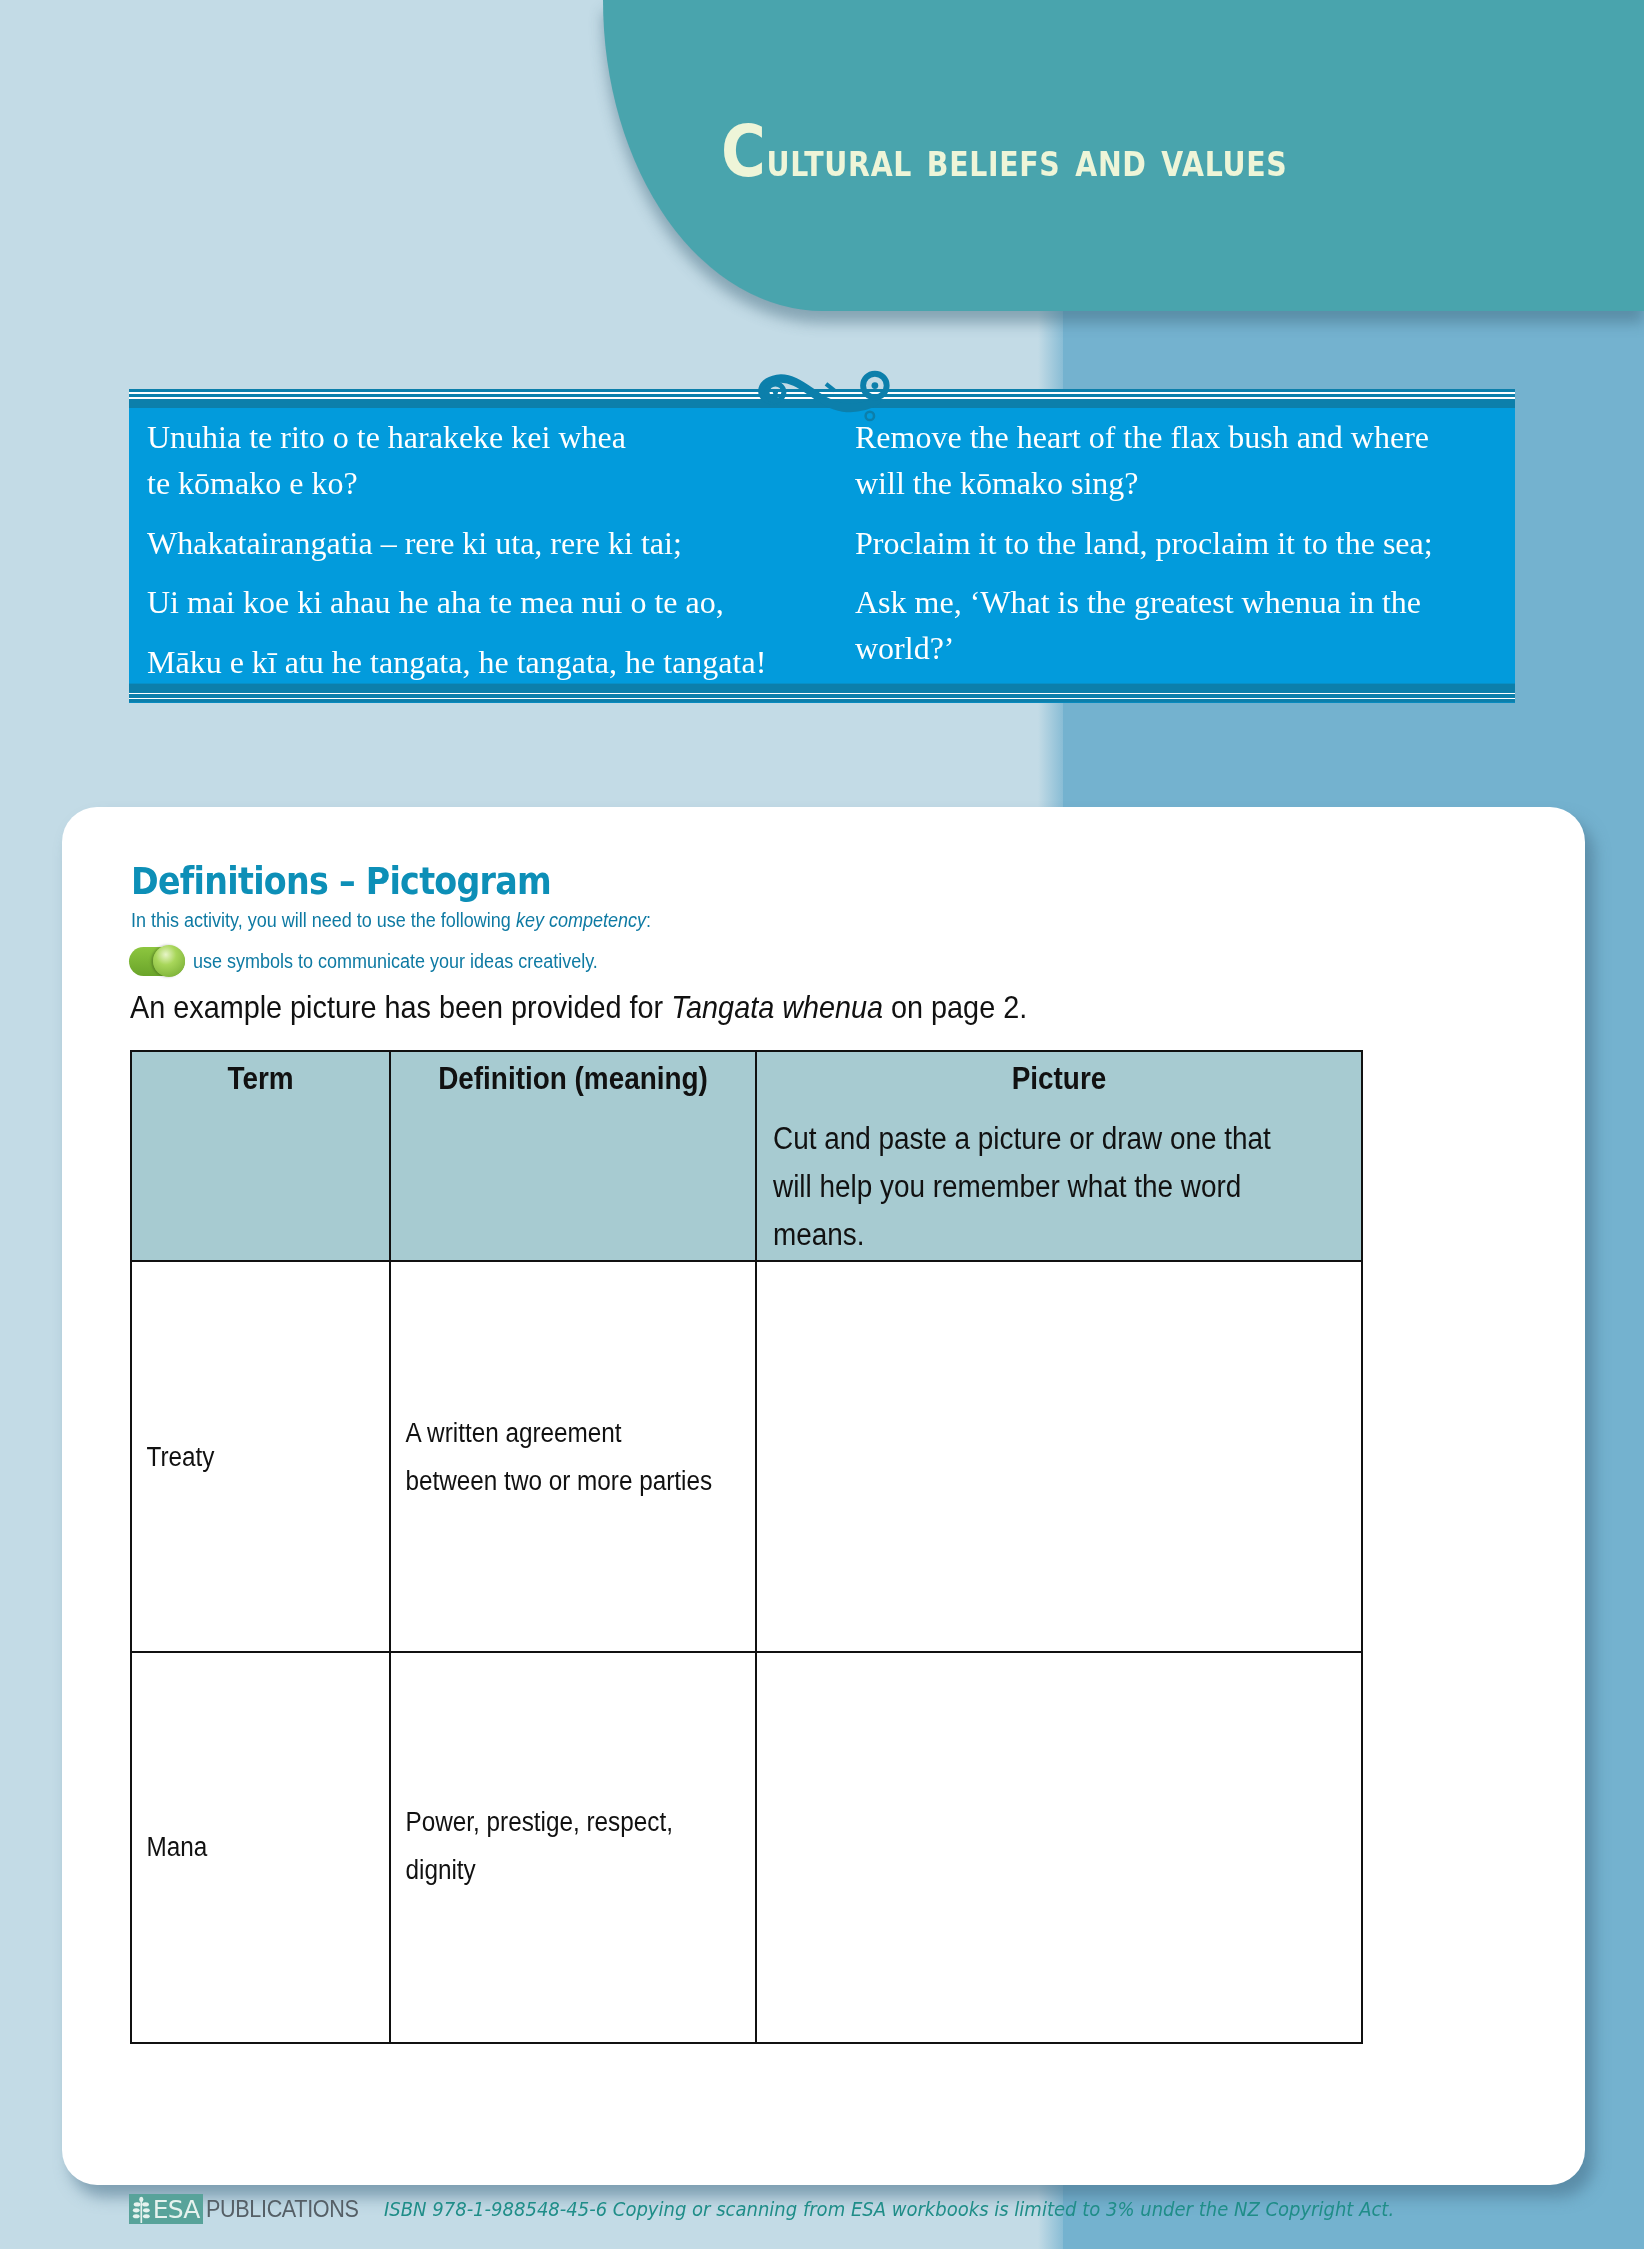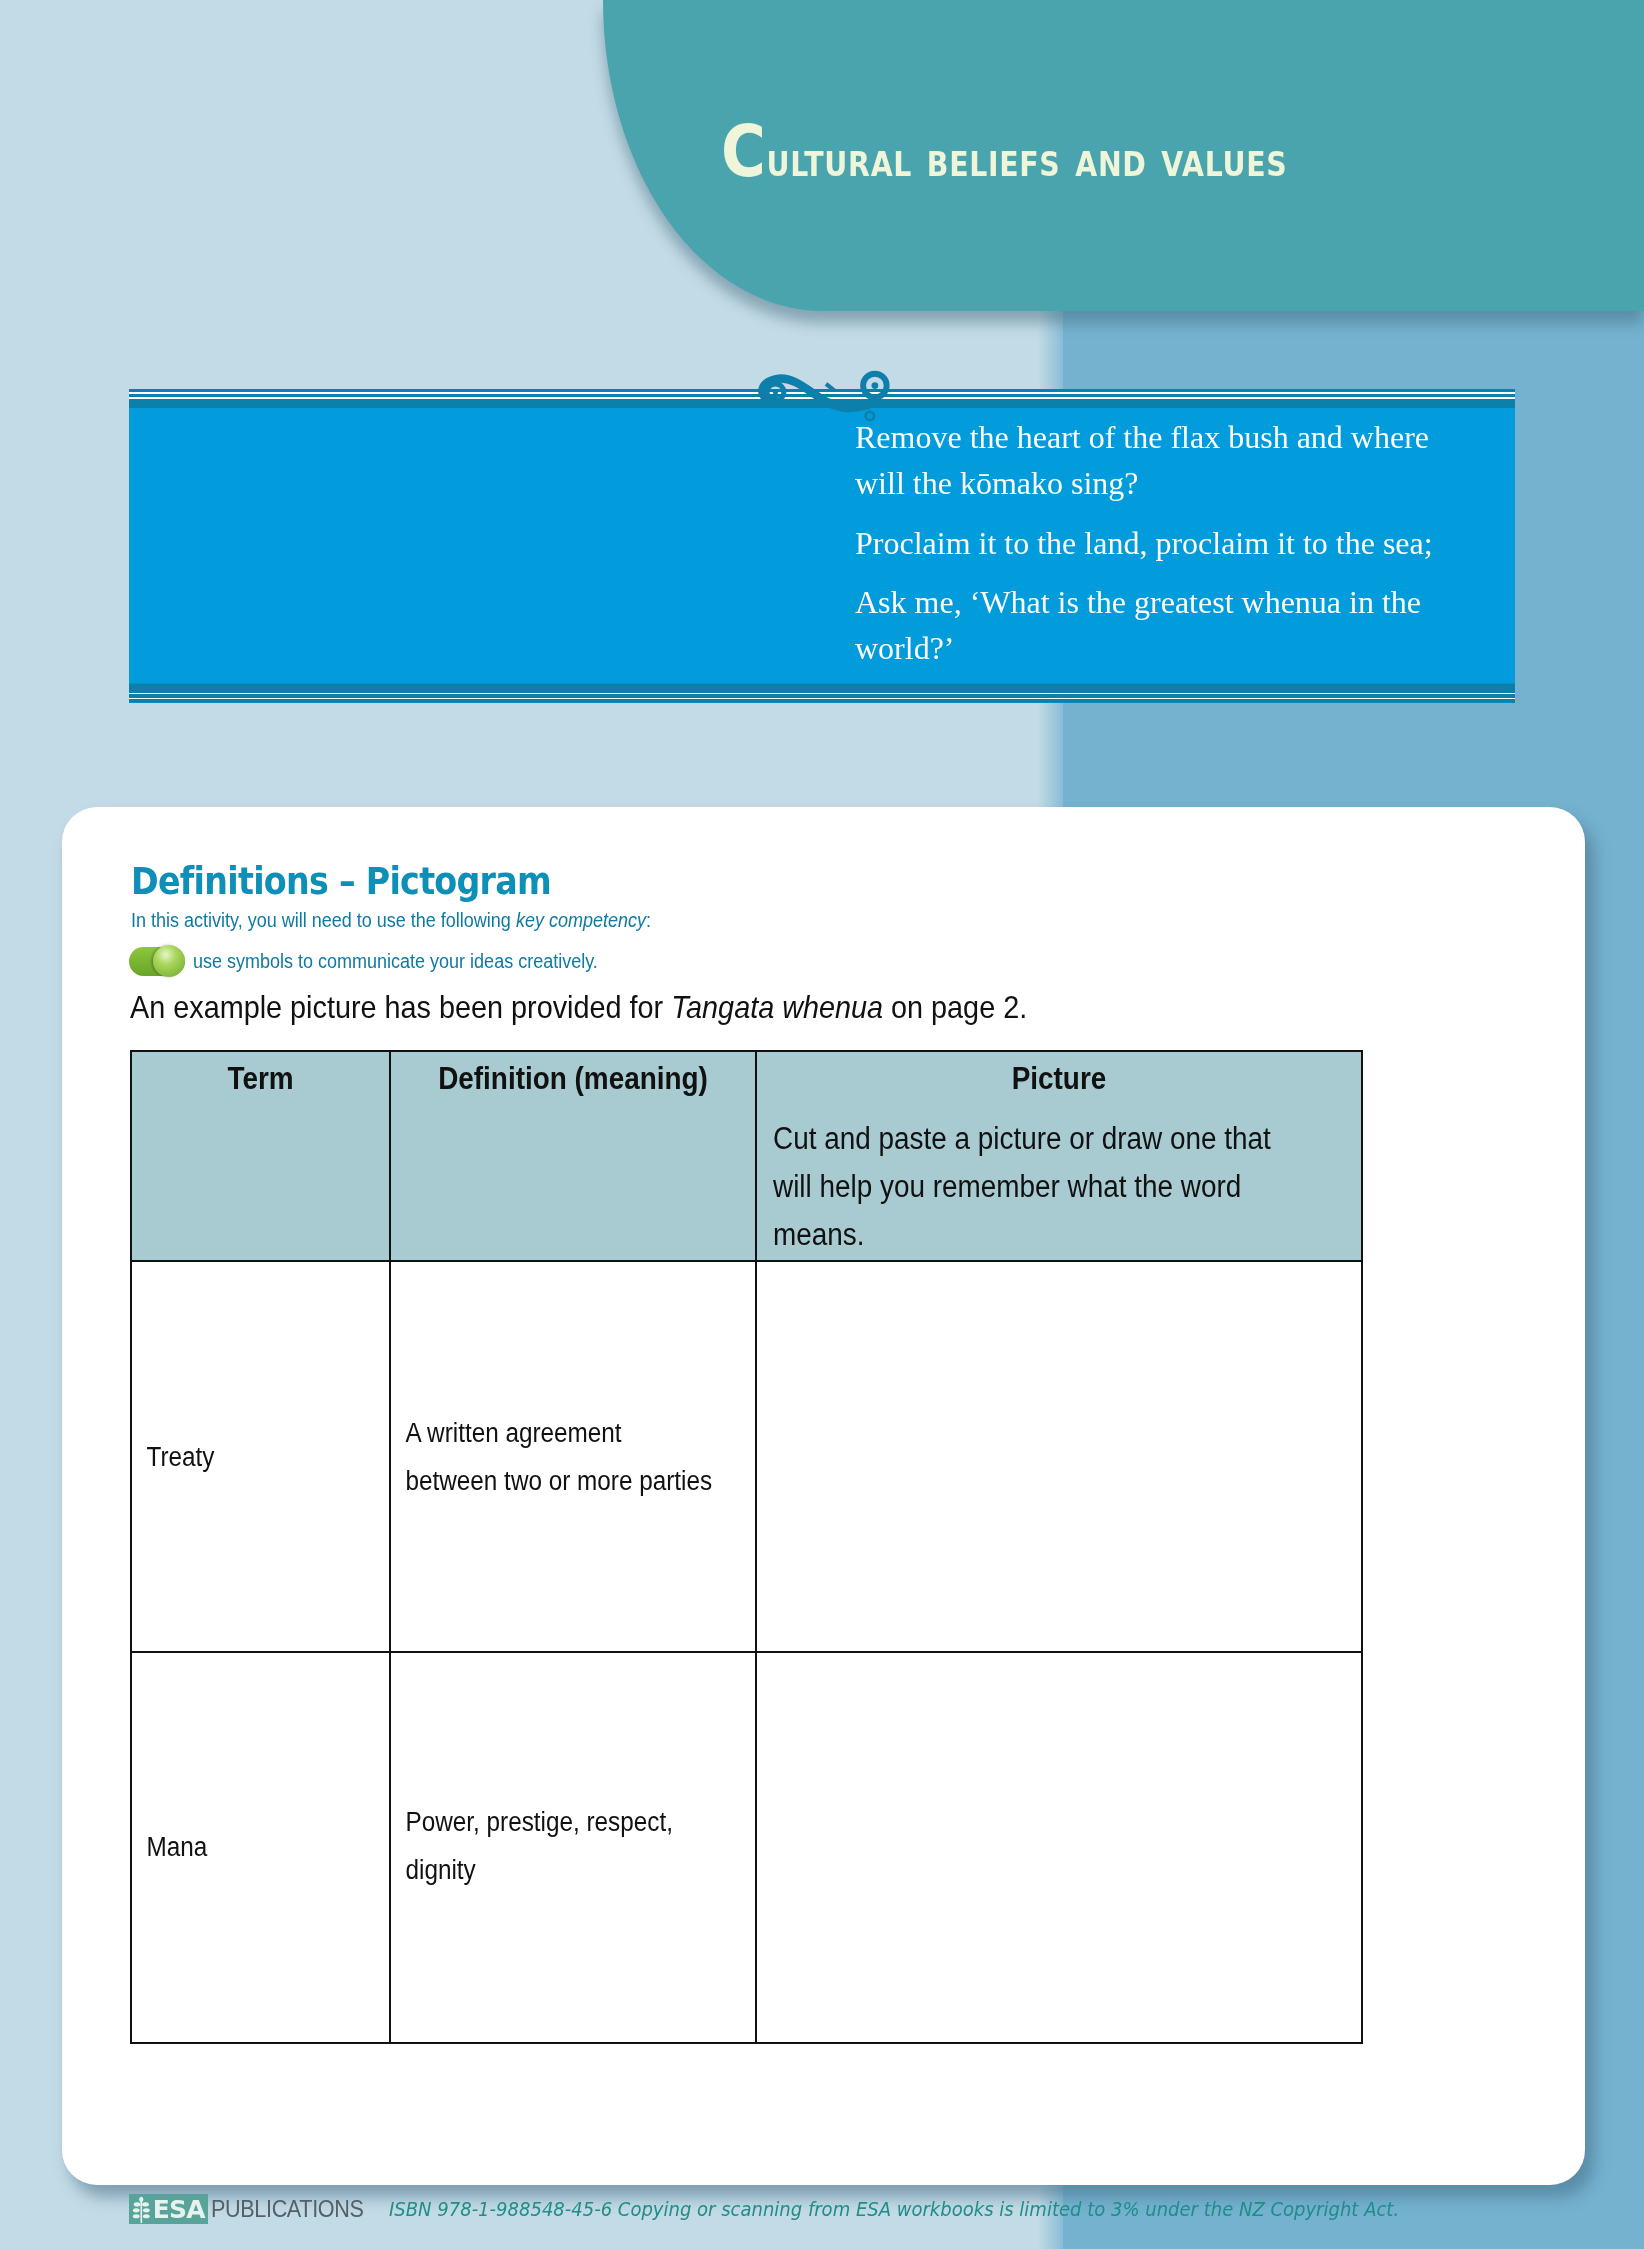--- a/index.html
+++ b/index.html
@@ -133,21 +133,21 @@
   .col-term { width: 259px; }
   .col-def { width: 366px; }
 
   
   .footer {
     position: absolute; left: 129px; top: 2192px; height: 34px;
     display: flex; align-items: center; white-space: nowrap;
   }
   .esa-logo {
     display: flex; align-items: center; background: #58a39a; color: #e6f2ee;
-    height: 30px; padding: 0 3.4px; font-weight: bold; font-size: 25px;
+    height: 30px; padding: 0 3.4px; font-weight: normal; font-size: 25px;
     font-family: "DejaVu Sans", sans-serif; letter-spacing: -0.8px;
   }
   .esa-logo svg { margin-right: 1.7px; }
   .publisher-name {
     font-size: 24px; color: #555f66; margin-left: 3.4px; letter-spacing: -0.4px;
     transform: scaleX(0.9); transform-origin: left; display: inline-block;
   }
   .footer-note {
     font-size: 20px; color: #1f8d88; font-style: italic;
     margin-left: 8.5px; font-family: "DejaVu Sans", sans-serif;
@@ -167,20 +167,26 @@
   <svg class="ornament" viewBox="0 0 180 70">
     <rect x="0" y="20" width="180" height="30" fill="#c3dbe6" opacity="0"></rect>
     <path d="M30 40 C 10 40, 8 18, 32 14 C 60 10, 80 44, 110 48 C 125 50, 140 46, 150 40" fill="none" stroke="#0c7fab" stroke-width="10" stroke-linecap="round"></path>
     <circle cx="30" cy="30" r="10" fill="none" stroke="#0c7fab" stroke-width="6"></circle>
     <circle cx="30" cy="30" r="3" fill="#0c7fab"></circle>
     <circle cx="148" cy="22" r="14" fill="none" stroke="#0c7fab" stroke-width="7"></circle>
     <circle cx="148" cy="22" r="4" fill="#0c7fab"></circle>
     <path d="M100 28 L 90 20" stroke="#0c7fab" stroke-width="5"></path>
     <circle cx="142" cy="58" r="5" fill="none" stroke="#0c7fab" stroke-width="3"></circle>
   </svg>
+  <div class="proverb-col left">
+    <span class="proverb-line" style="width:507px">Unuhia te rito o te harakeke kei whea te kōmako e ko?</span>
+    <span class="proverb-line">Whakatairangatia – rere ki uta, rere ki tai;</span>
+    <span class="proverb-line">Ui mai koe ki ahau he aha te mea nui o te ao,</span>
+    <span class="proverb-line">Māku e kī atu he tangata, he tangata, he tangata!</span>
+  </div>
   <div class="proverb-col right">
     <span class="proverb-line" style="width:609px">Remove the heart of the flax bush and where will the kōmako sing?</span>
     <span class="proverb-line">Proclaim it to the land, proclaim it to the sea;</span>
     <span class="proverb-line">Ask me, ‘What is the greatest whenua in the world?’</span>
   </div>
   <div class="rule-bot"></div>
 </section>
 
 <div class="card"></div>
 

